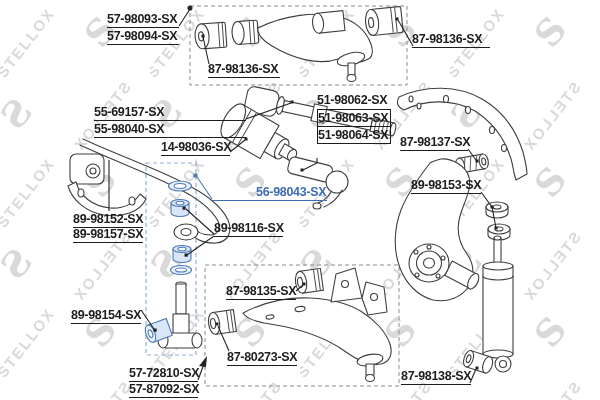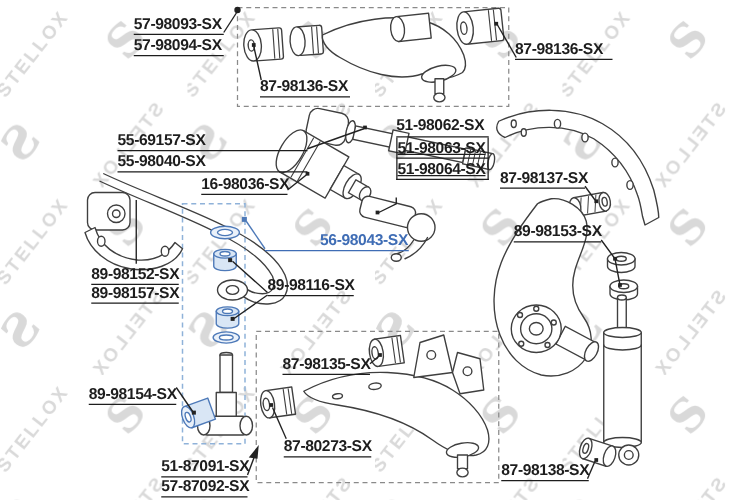--- a/index.html
+++ b/index.html
@@ -7,21 +7,21 @@
          font-family:"Liberation Sans",sans-serif;}
   .stage svg{position:absolute;left:0;top:0;}
   .lbl{position:absolute;z-index:2;font:700 12.5px/14px "Liberation Sans",sans-serif;
        color:#1d1d1d;border-bottom:1.5px solid #1d1d1d;padding-bottom:1px;
        white-space:nowrap;letter-spacing:-0.3px;cursor:pointer;}
   .lbl.hl{color:#3f6db5;border-color:#3f6db5;padding-left:44px;}
   .stack{position:absolute;z-index:2;left:317px;top:93px;width:74px;cursor:pointer;}
   .stack .row{font:700 12.5px/15px "Liberation Sans",sans-serif;color:#1d1d1d;
        text-align:left;letter-spacing:-0.3px;height:15px;}
   .stack .row.first{border-bottom:1.5px solid #1d1d1d;padding-bottom:1px;}
-  .stack .row.boxed{border:1.5px solid #1d1d1d;border-top:none;height:15px;padding-top:1px;text-decoration:underline;}
+  .stack .row.boxed{border:1.5px solid #1d1d1d;border-top:none;height:15px;padding-top:1px;}
 </style>
 </head>
 <body>
 
 <div class="stage">
 
 <svg width="600" height="400" viewBox="0 0 600 400">
   <defs>
     <pattern id="wm" width="150" height="150" patternUnits="userSpaceOnUse">
       <g fill="#d9d9d9" font-weight="bold" font-family="'Liberation Sans',sans-serif">
@@ -271,34 +271,34 @@
         <rect x="475.5" y="366.5" width="3" height="3" fill="#222" stroke="none"></rect>
   </g>
 </svg>
 
 <div class="lbl" style="left:107px;top:12px;width:72px">57-98093-SX</div>
 <div class="lbl" style="left:107px;top:29px;width:72px">57-98094-SX</div>
 <div class="lbl" style="left:208px;top:62px;width:72px">87-98136-SX</div>
 <div class="lbl" style="left:412px;top:32px;width:78px">87-98136-SX</div>
 <div class="lbl" style="left:94px;top:105px;width:152px">55-69157-SX</div>
 <div class="lbl" style="left:94px;top:122px;width:152px">55-98040-SX</div>
-<div class="lbl" style="left:161px;top:140px;width:69px">16-98036-SX</div>
+<div class="lbl" style="left:161px;top:140px;width:69px">14-98036-SX</div>
 
 <div class="stack">
   <div class="row first">51-98062-SX</div>
   <div class="row boxed">51-98063-SX</div>
   <div class="row boxed">51-98064-SX</div>
 </div>
 
 <div class="lbl" style="left:400px;top:135px;width:68px">87-98137-SX</div>
 <div class="lbl" style="left:411px;top:178px;width:70px">89-98153-SX</div>
 <div class="lbl hl" style="left:212px;top:185px;width:71px">56-98043-SX</div>
 <div class="lbl" style="left:73px;top:212px;width:70px">89-98152-SX</div>
 <div class="lbl" style="left:73px;top:227px;width:70px">89-98157-SX</div>
 <div class="lbl" style="left:214px;top:221px;width:69px">89-98116-SX</div>
 <div class="lbl" style="left:71px;top:308px;width:70px">89-98154-SX</div>
 <div class="lbl" style="left:226px;top:284px;width:70px">87-98135-SX</div>
 <div class="lbl" style="left:227px;top:350px;width:70px">87-80273-SX</div>
-<div class="lbl" style="left:129px;top:366px;width:69px">51-87091-SX</div>
+<div class="lbl" style="left:129px;top:366px;width:69px">57-72810-SX</div>
 <div class="lbl" style="left:129px;top:382px;width:69px">57-87092-SX</div>
 <div class="lbl" style="left:401px;top:369px;width:70px">87-98138-SX</div>
 
 </div>
 
 </body></html>

